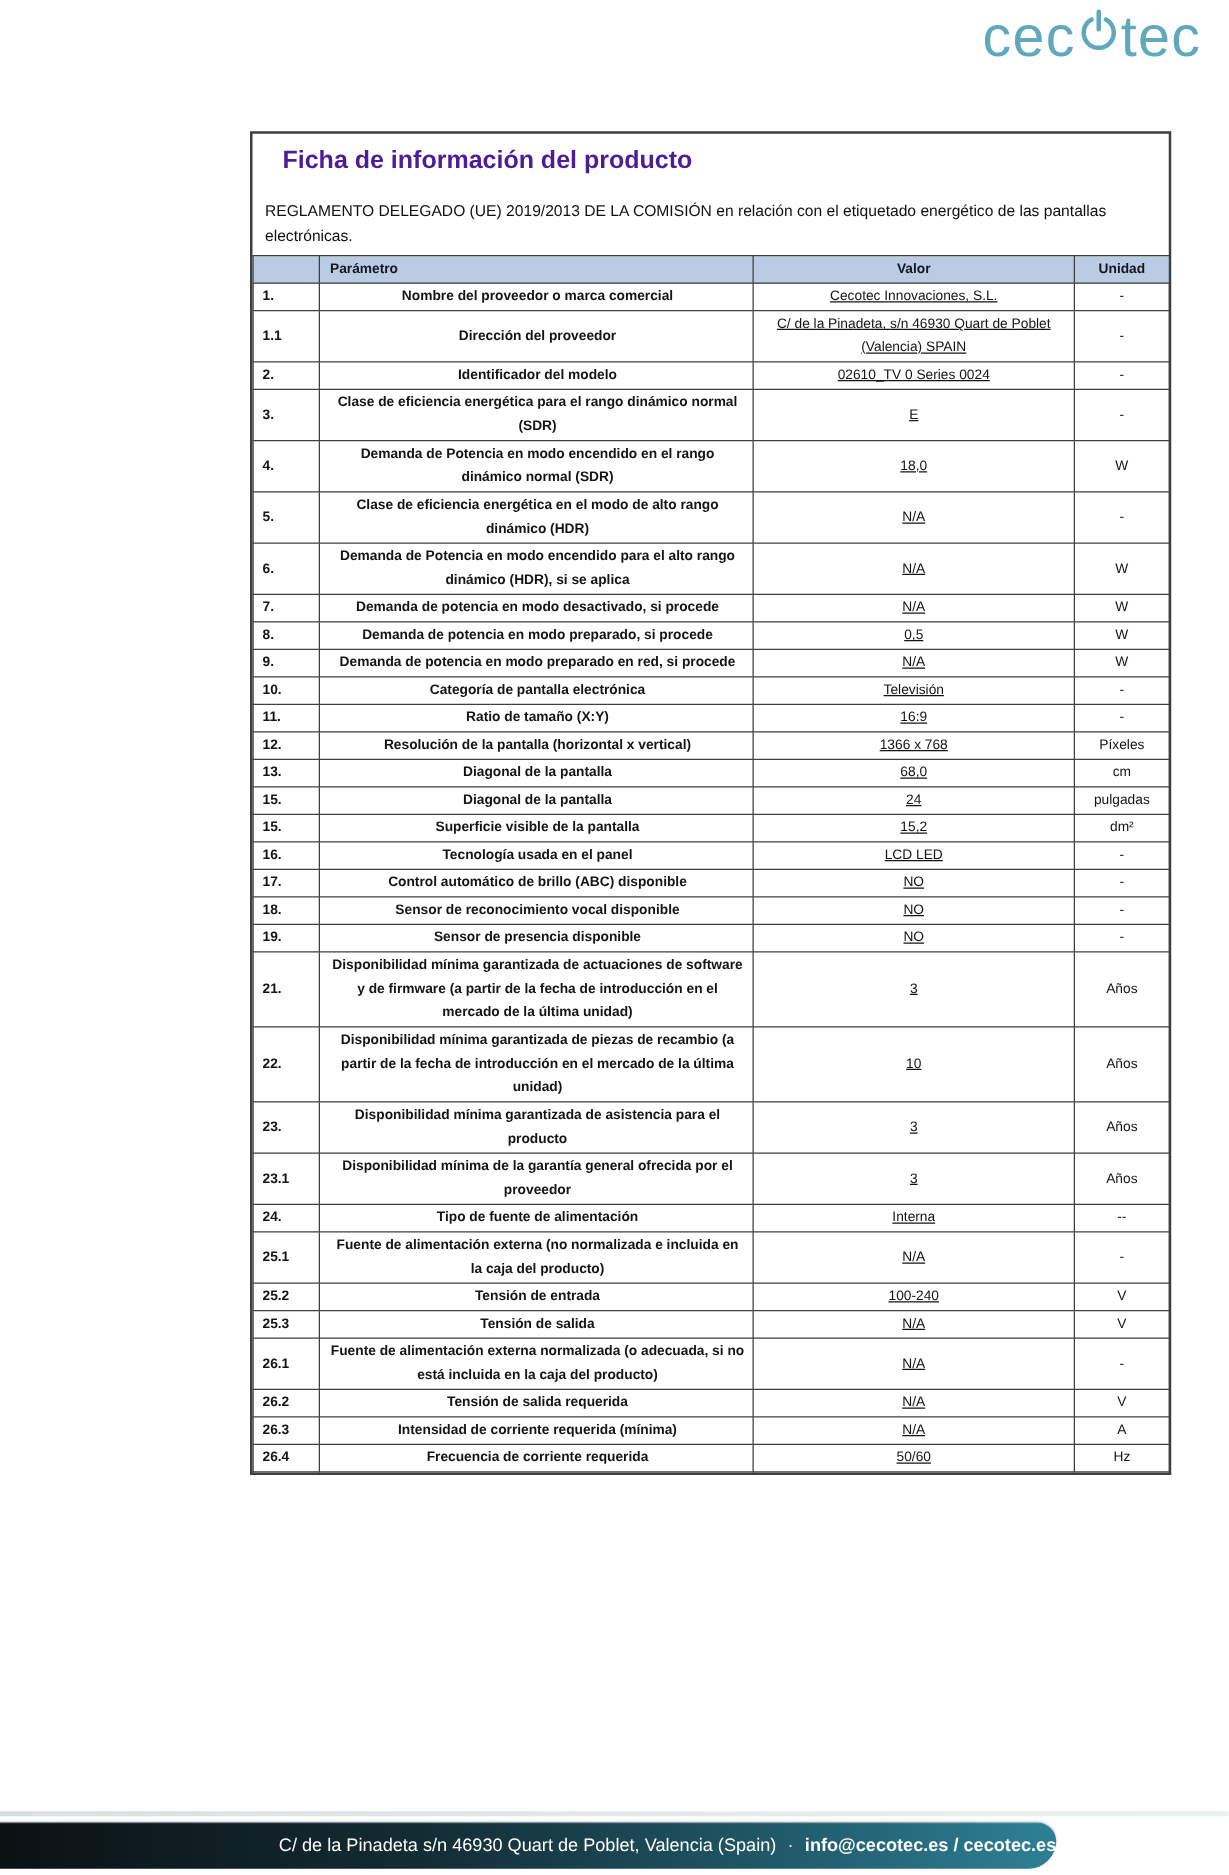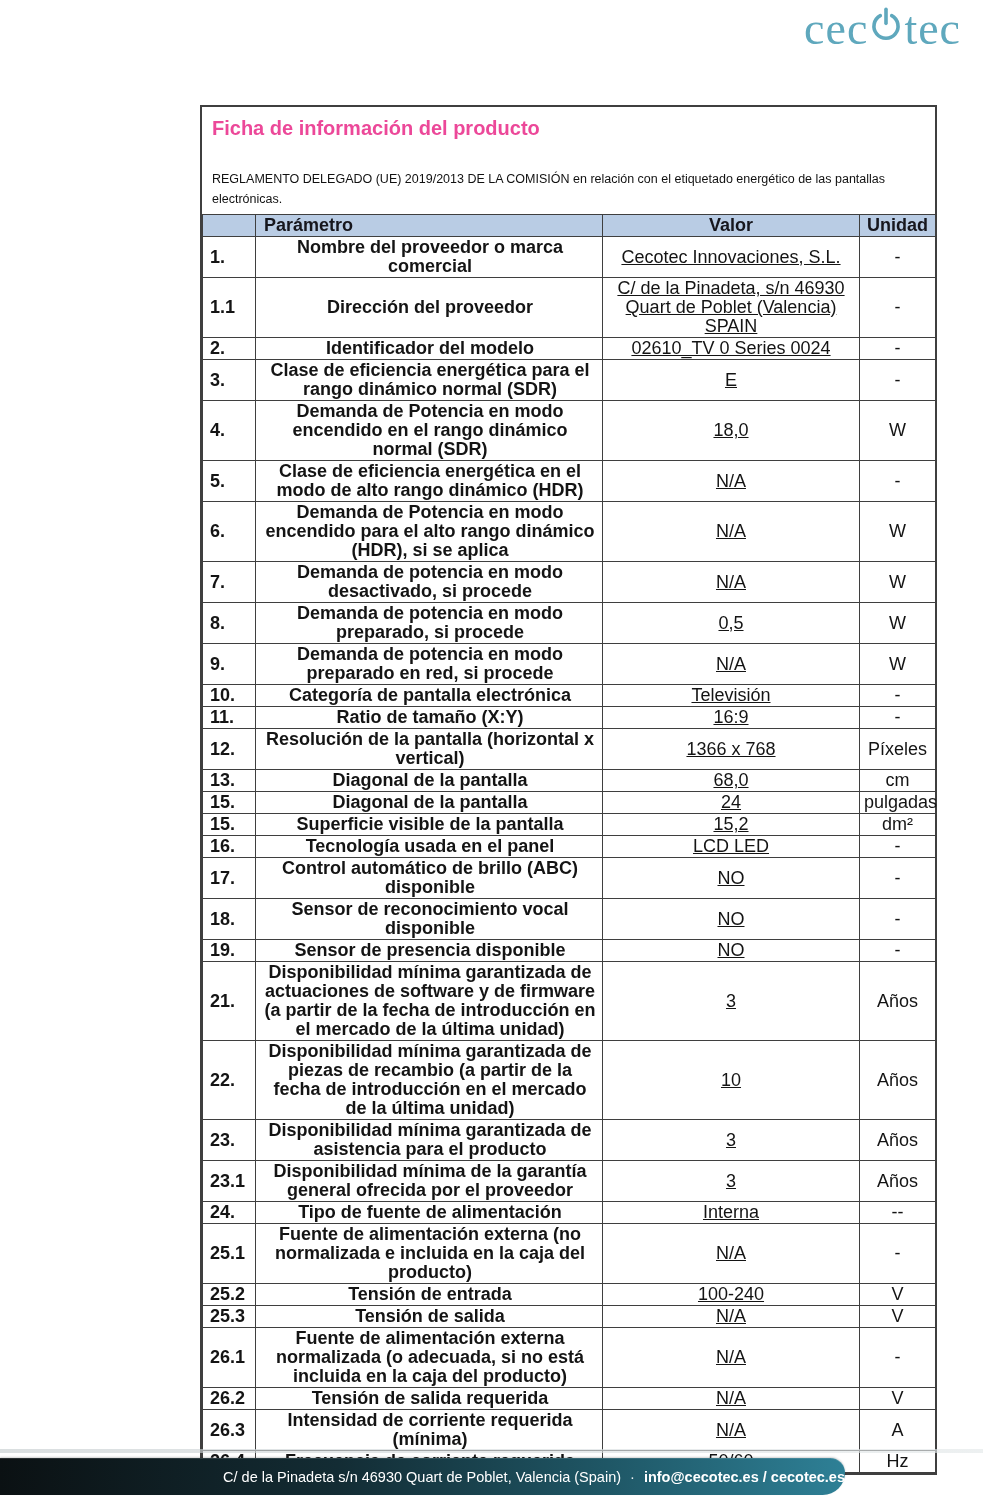--- a/index.html
+++ b/index.html
@@ -10,55 +10,55 @@
     font-family:"Liberation Sans",sans-serif;
     color:#141414;
     overflow:hidden;
   }
 
   
   .logo{
     position:absolute;top:0px;right:22px;
     display:flex;align-items:flex-end;
     color:#5fa8bd;
-    font-family:Liberation Serif, serif;
+    font-family:Liberation Sans, sans-serif;
     font-size:46px;font-weight:400;
     letter-spacing:1px;
     line-height:1;
     height:46px;
   }
   .logo span{display:block;transform:translateY(6px);}
   .logo svg{display:block;margin:0 1px 1px 1px;}
 
   
   .content{
     position:absolute;left:200px;top:105px;width:737px;
     border:2px solid #3f3f3f;
     box-sizing:border-box;
     background:#fff;
   }
   .title{
-    margin:8px 10px 0 10px;
+    margin:8px 10px 0 24px;
     font-size:20px;font-weight:bold;
-    color:#ec4899;
+    color:#4c1d95;
     line-height:1.3;
   }
   .subtitle{
-    margin:28px 10px 5px 10px;
+    margin:18px 10px 5px 10px;
     font-size:12.5px;
     line-height:1.6;
     color:#111;
   }
 
   
   table.spec-table{
     width:100%;
     border-collapse:collapse;
     table-layout:fixed;
-    font-size:18px;
+    font-size:11px;
   }
   .spec-table th,.spec-table td{
     border:1px solid #3f3f3f;
     padding:1px 4px;
     line-height:19px;
     vertical-align:middle;
     box-sizing:border-box;
   }
   .spec-table thead th{
     background:#b9cce4;

